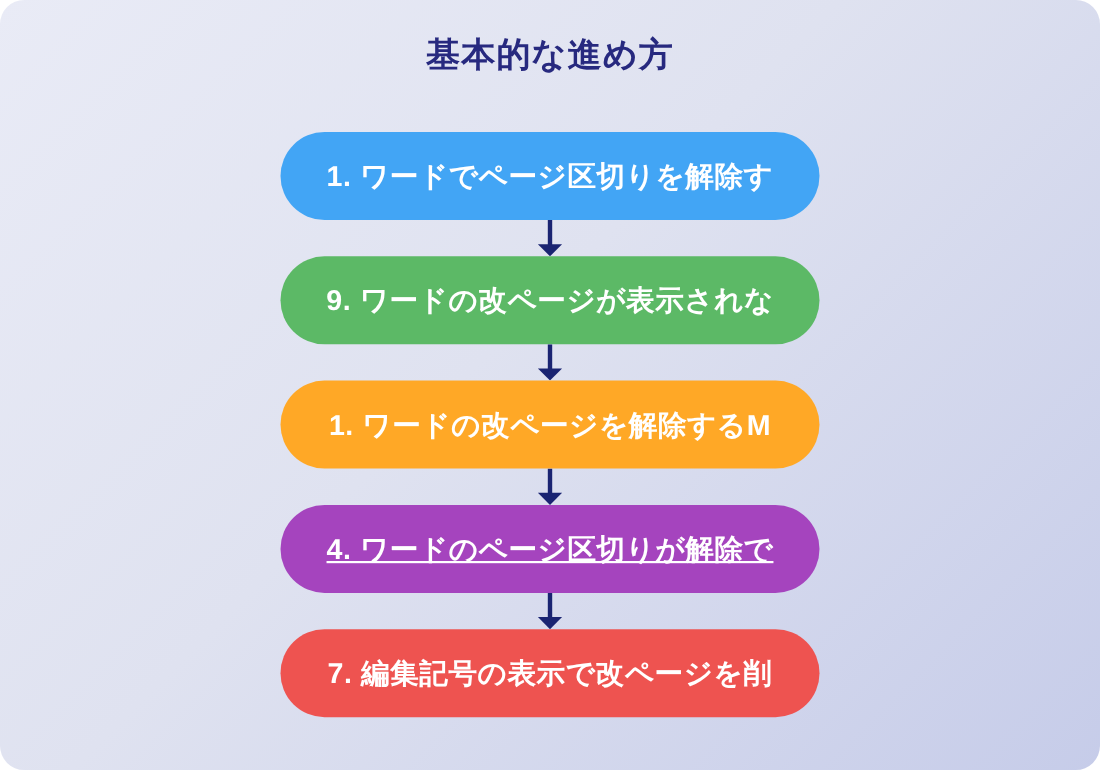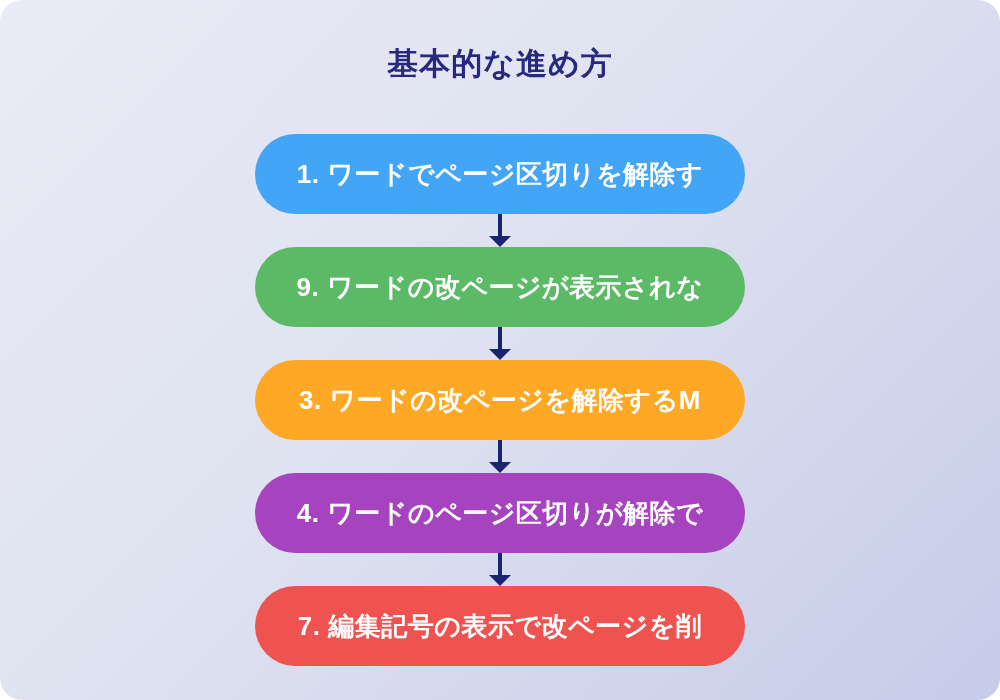--- a/index.html
+++ b/index.html
@@ -9,21 +9,21 @@
     font-family: "Liberation Sans", "DejaVu Sans", sans-serif;
   }
   .canvas {
     position: relative;
     width: 1000px;
     height: 700px;
     border-radius: 22px;
     background: linear-gradient(135deg, #e9ebf6 0%, #dfe2f0 45%, #c6cce9 100%);
     overflow: hidden;
     box-sizing: border-box;
-    padding-top: 44px;
+    padding-top: 30px;
   }
   .title {
     text-align: center;
     font-size: 31px;
     font-weight: 700;
     line-height: 40px;
     letter-spacing: 1px;
     margin: 0 0 50px 0;
   }
   .flow {
@@ -68,28 +68,28 @@
       <polygon points="2,22 24,22 13,33" fill="#1a2472"></polygon>
     </svg>
 
     <div class="step-box" style="background: rgb(92, 185, 102);">9. ワードの改ページが表示されな</div>
 
     <svg class="arrow" viewBox="0 0 26 33">
       <rect x="11" y="0" width="4" height="23" fill="#1a2472"></rect>
       <polygon points="2,22 24,22 13,33" fill="#1a2472"></polygon>
     </svg>
 
-    <div class="step-box" style="background: rgb(255, 168, 38);">3. ワードの改ページを解除するM</div>
+    <div class="step-box" style="background: rgb(255, 168, 38);">1. ワードの改ページを解除するM</div>
 
     <svg class="arrow" viewBox="0 0 26 33">
       <rect x="11" y="0" width="4" height="23" fill="#1a2472"></rect>
       <polygon points="2,22 24,22 13,33" fill="#1a2472"></polygon>
     </svg>
 
-    <div class="step-box" style="background: rgb(165, 68, 190);">4. ワードのページ区切りが解除で</div>
+    <div class="step-box" style="background: rgb(165, 68, 190); text-decoration: underline;">4. ワードのページ区切りが解除で</div>
 
     <svg class="arrow" viewBox="0 0 26 33">
       <rect x="11" y="0" width="4" height="23" fill="#1a2472"></rect>
       <polygon points="2,22 24,22 13,33" fill="#1a2472"></polygon>
     </svg>
 
     <div class="step-box" style="background: rgb(238, 83, 80);">7. 編集記号の表示で改ページを削</div>
 
   </div>
 </div>

